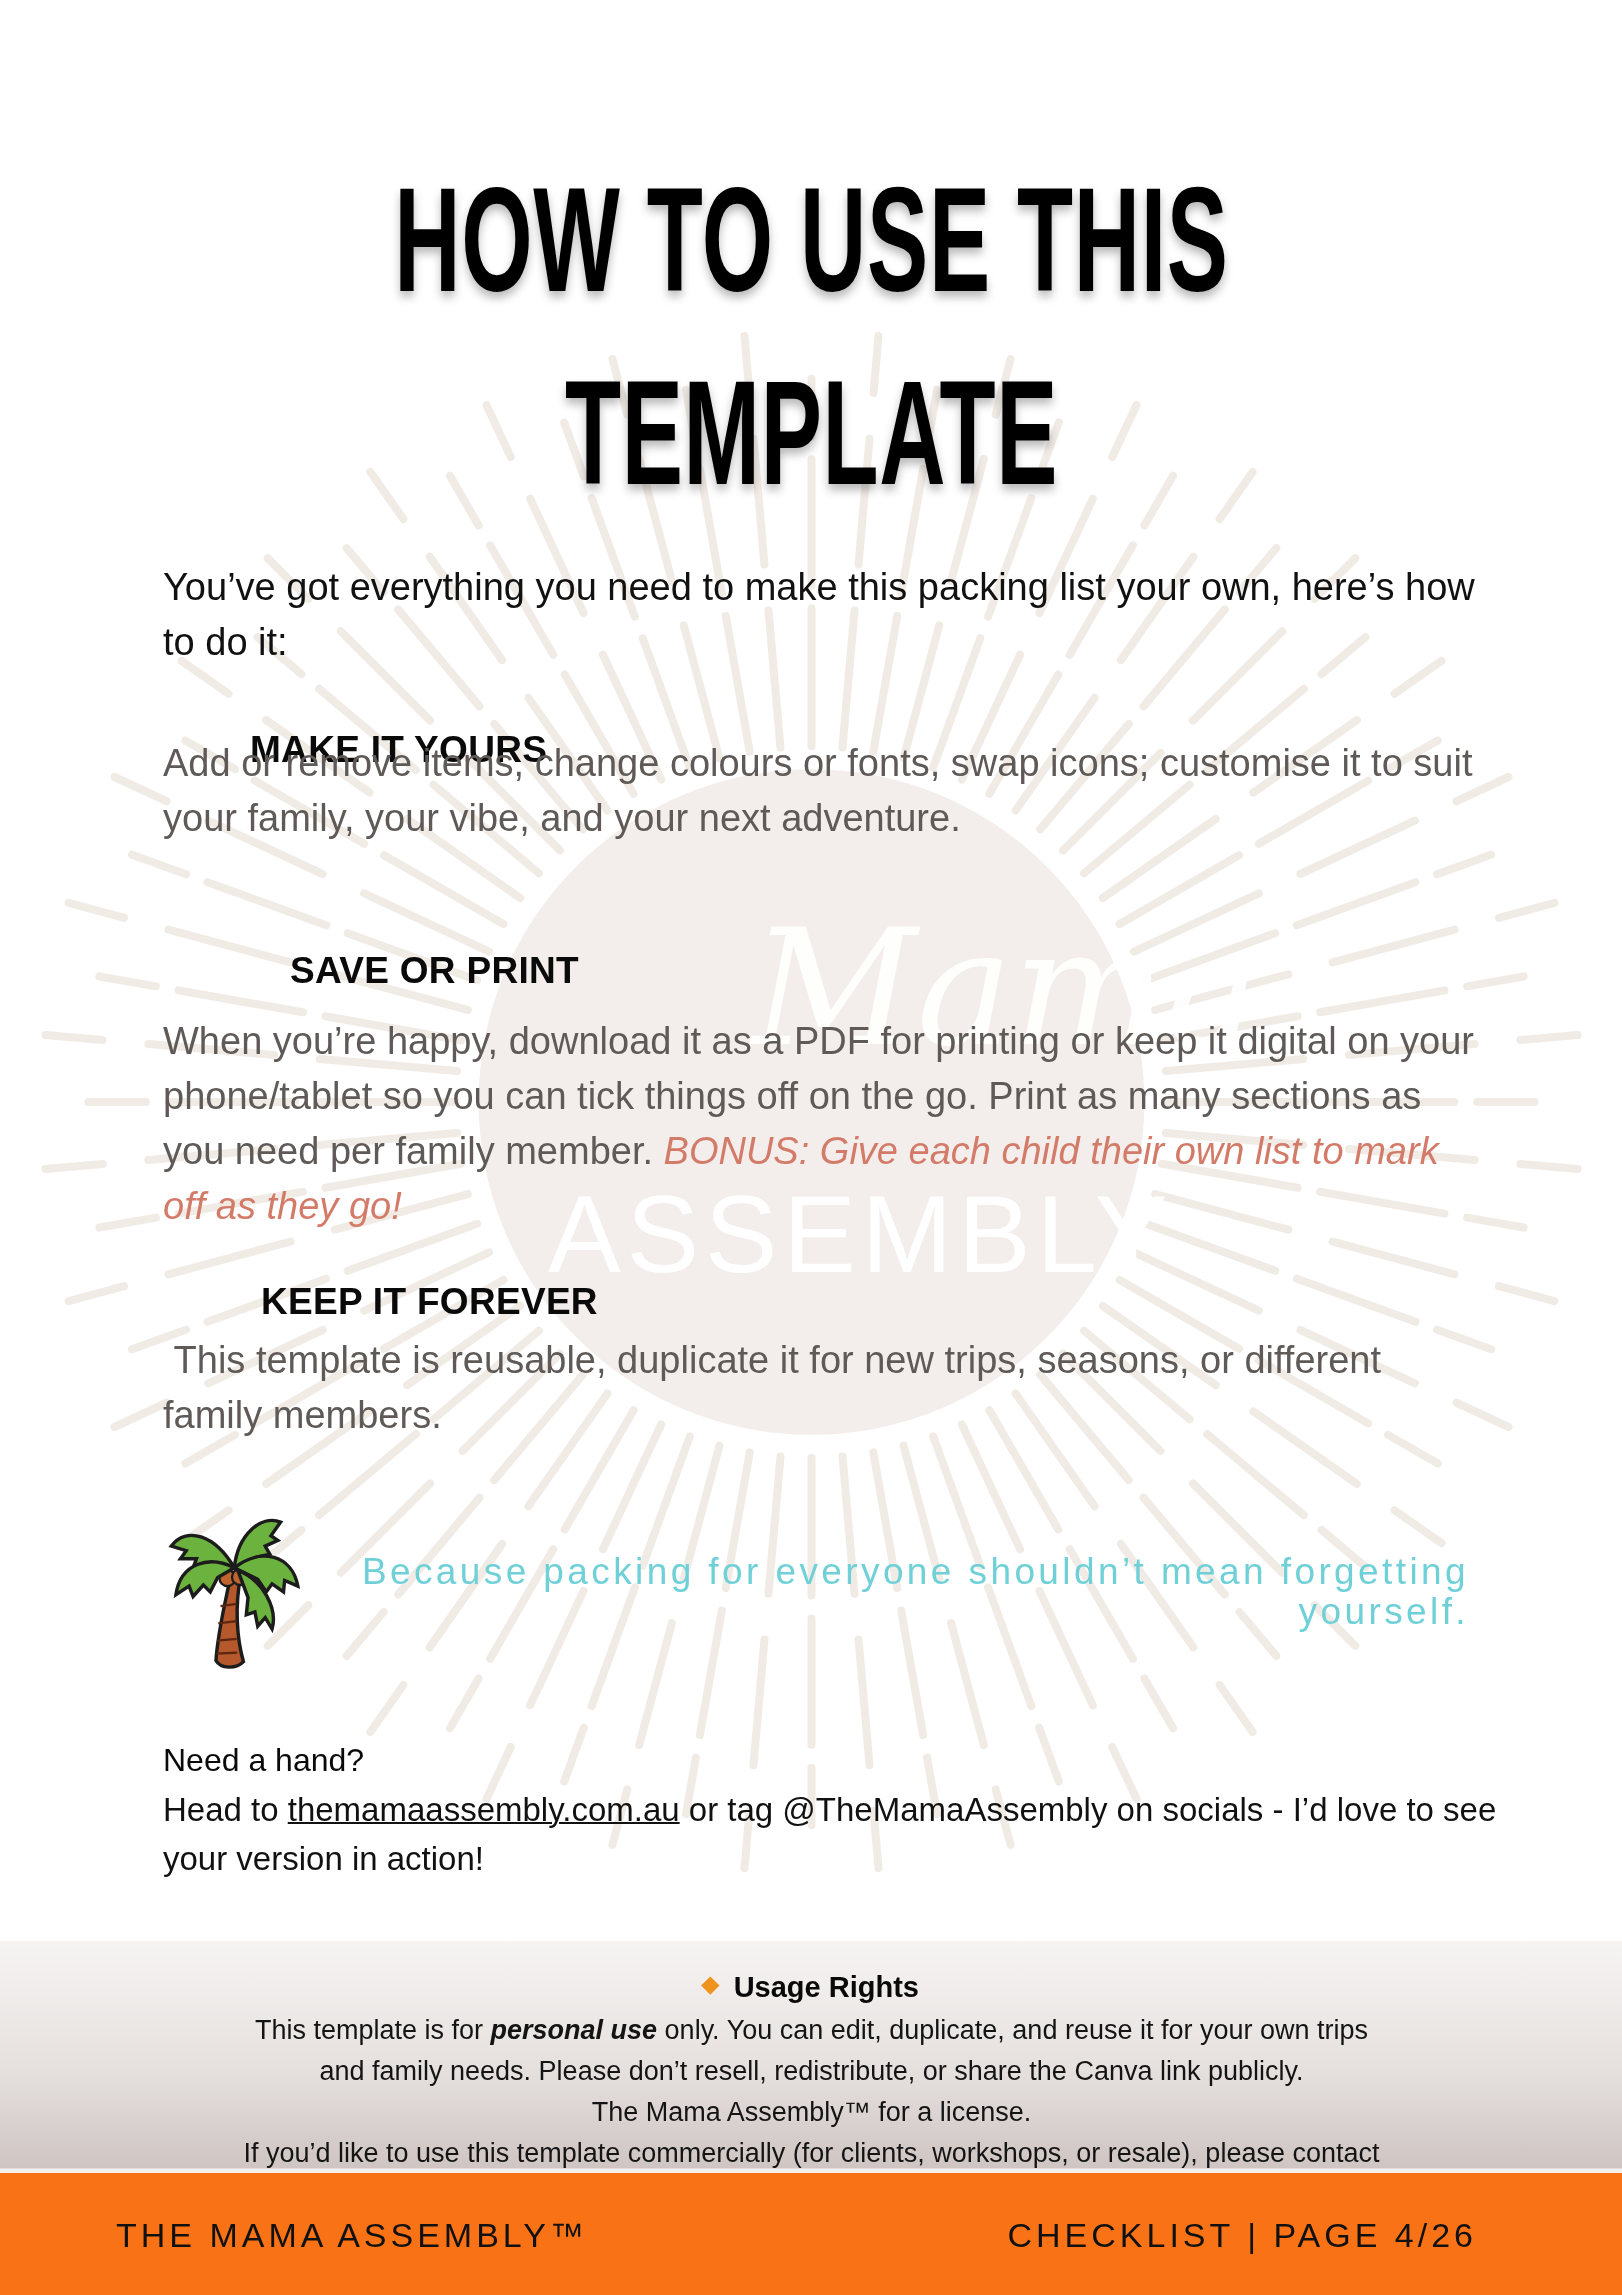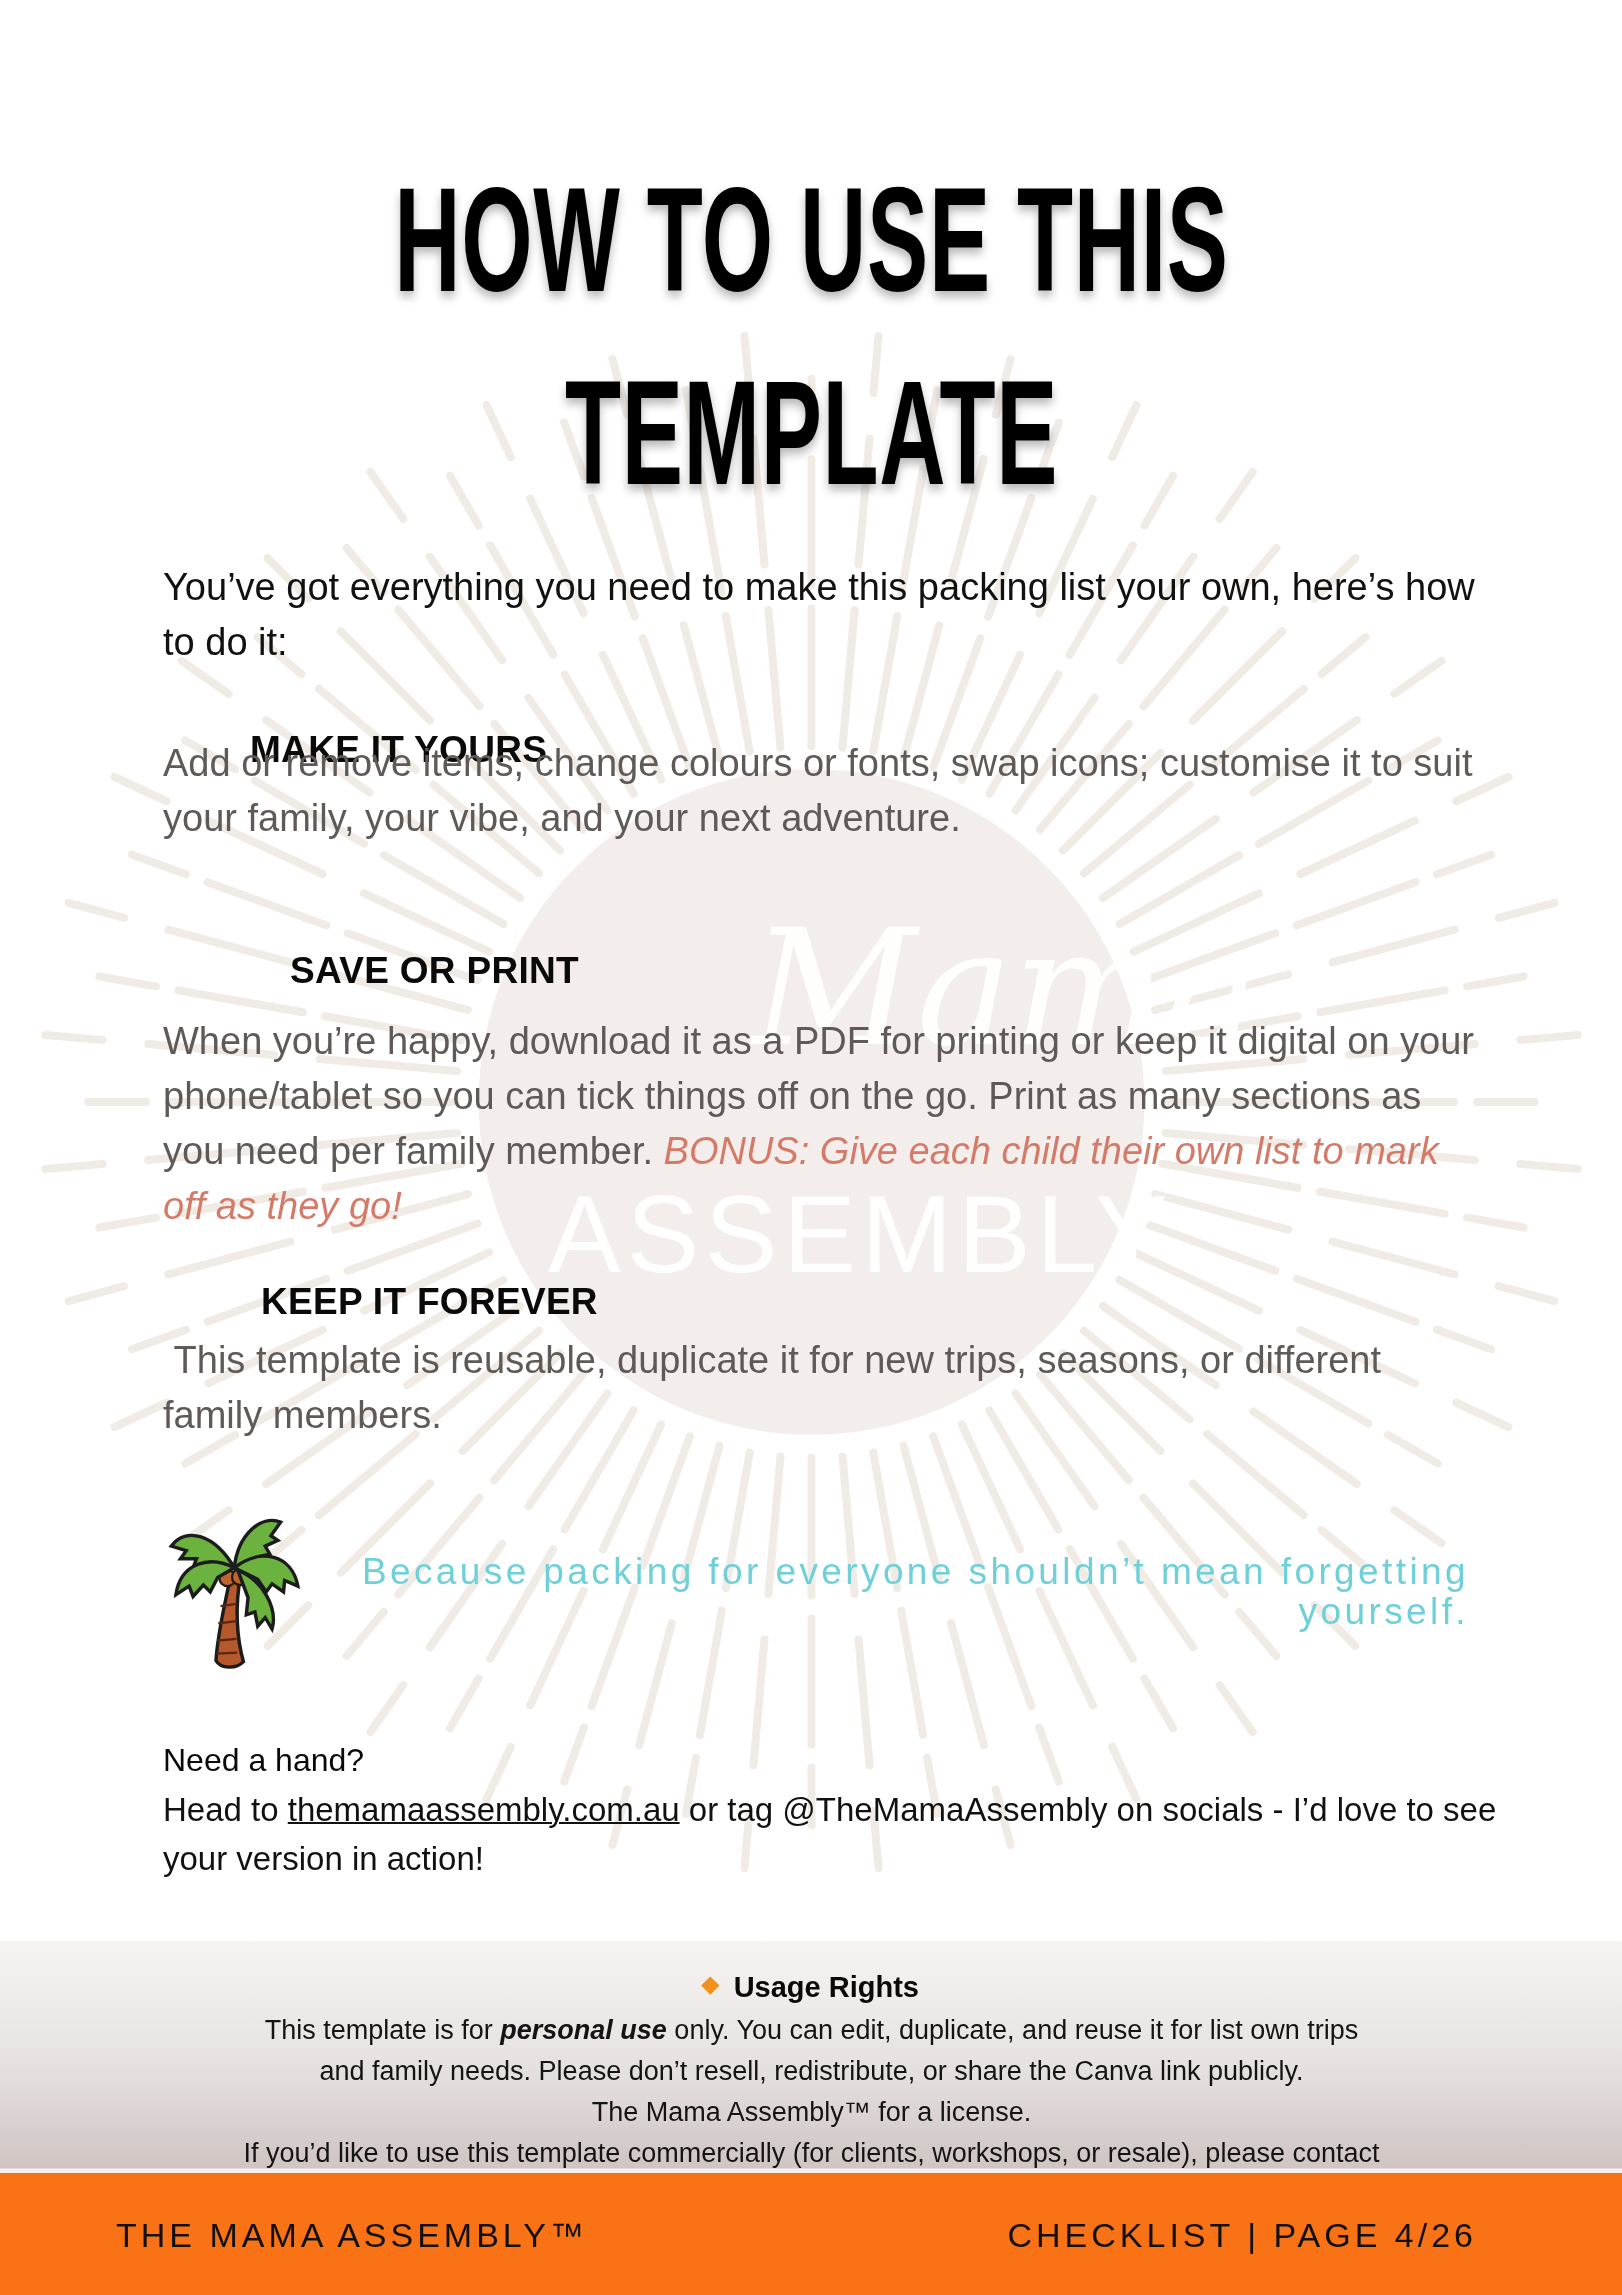--- a/index.html
+++ b/index.html
@@ -360,21 +360,21 @@
     <div class="tagline">Because packing for everyone shouldn’t mean forgetting yourself.</div>
   </div>
 
   <div class="help-heading">Need a hand?</div>
   <div class="help-body"><span>Head to </span><a class="help-link">themamaassembly.com.au</a><span> or tag @TheMamaAssembly on socials - I’d love to see your version in action!</span></div>
 </div>
 
 <div class="rights">
   <div class="rights-heading"><span class="diamond"></span><span>Usage Rights</span></div>
   <div class="rights-body">
-    <div><span>This template is for </span><span class="strong">personal use</span><span> only. You can edit, duplicate, and reuse it for list own trips</span></div>
+    <div><span>This template is for </span><span class="strong">personal use</span><span> only. You can edit, duplicate, and reuse it for your own trips</span></div>
     <div>and family needs. Please don’t resell, redistribute, or share the Canva link publicly.</div>
     <div>The Mama Assembly™ for a license.</div>
     <div>If you’d like to use this template commercially (for clients, workshops, or resale), please contact</div>
   </div>
 </div>
 
 <div class="divider"></div>
 
 <div class="footer">
   <div class="footer-left">THE MAMA ASSEMBLY™</div>

